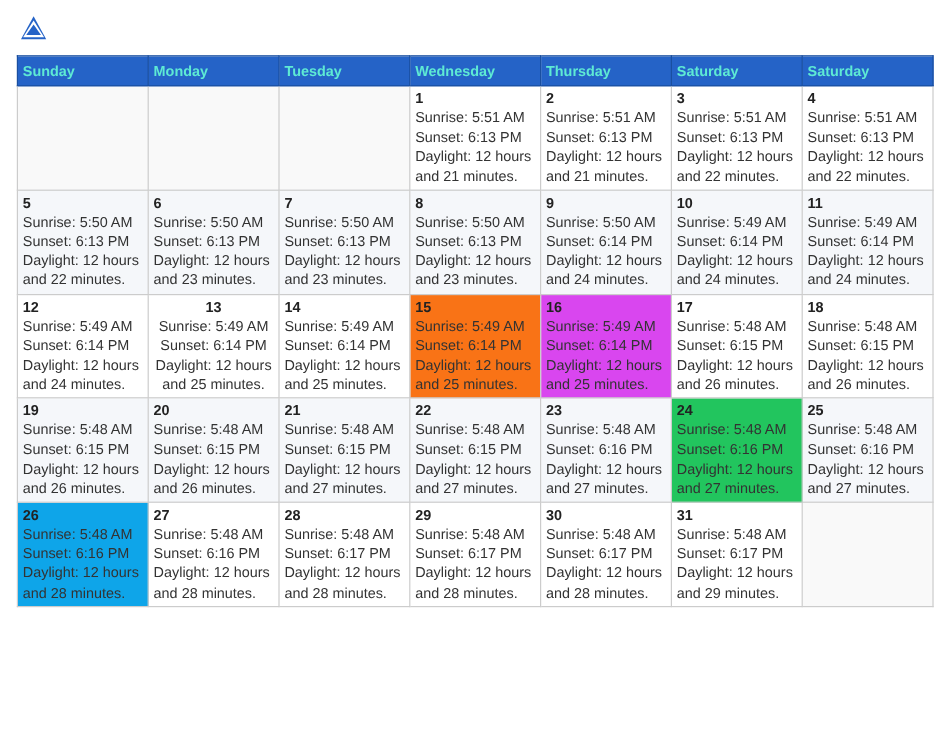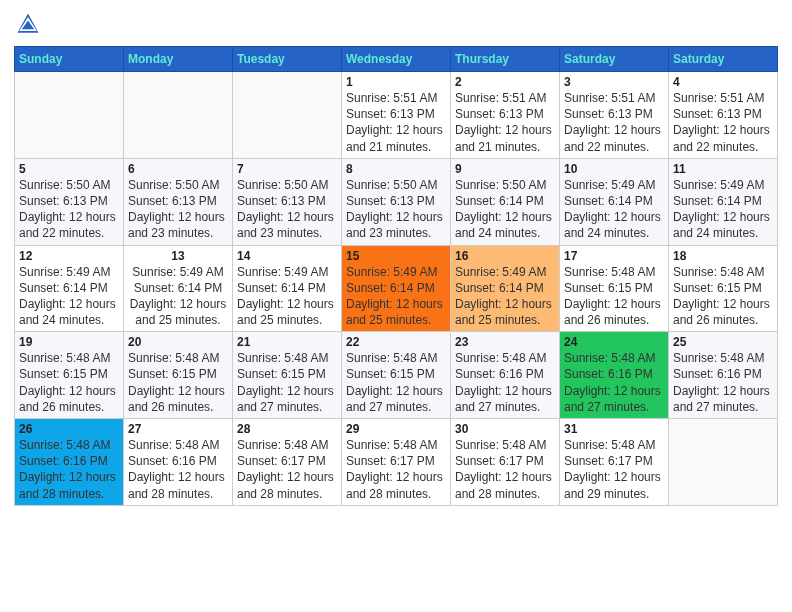--- a/index.html
+++ b/index.html
@@ -200,21 +200,21 @@
             <div class="day-info">Sunrise: 5:49 AM<br>Sunset: 6:14 PM<br>Daylight: 12 hours<br>and 25 minutes.</div>
           </td>
           <td style="background: rgb(255, 255, 255);">
             <span class="day-num">14</span>
             <div class="day-info">Sunrise: 5:49 AM<br>Sunset: 6:14 PM<br>Daylight: 12 hours<br>and 25 minutes.</div>
           </td>
           <td style="background: #f97316;">
             <span class="day-num">15</span>
             <div class="day-info">Sunrise: 5:49 AM<br>Sunset: 6:14 PM<br>Daylight: 12 hours<br>and 25 minutes.</div>
           </td>
-          <td style="background: #fdba74;">
+          <td style="background: #d946ef;">
             <span class="day-num">16</span>
             <div class="day-info">Sunrise: 5:49 AM<br>Sunset: 6:14 PM<br>Daylight: 12 hours<br>and 25 minutes.</div>
           </td>
           <td style="background: rgb(255, 255, 255);">
             <span class="day-num">17</span>
             <div class="day-info">Sunrise: 5:48 AM<br>Sunset: 6:15 PM<br>Daylight: 12 hours<br>and 26 minutes.</div>
           </td>
           <td style="background: rgb(255, 255, 255);">
             <span class="day-num">18</span>
             <div class="day-info">Sunrise: 5:48 AM<br>Sunset: 6:15 PM<br>Daylight: 12 hours<br>and 26 minutes.</div>

